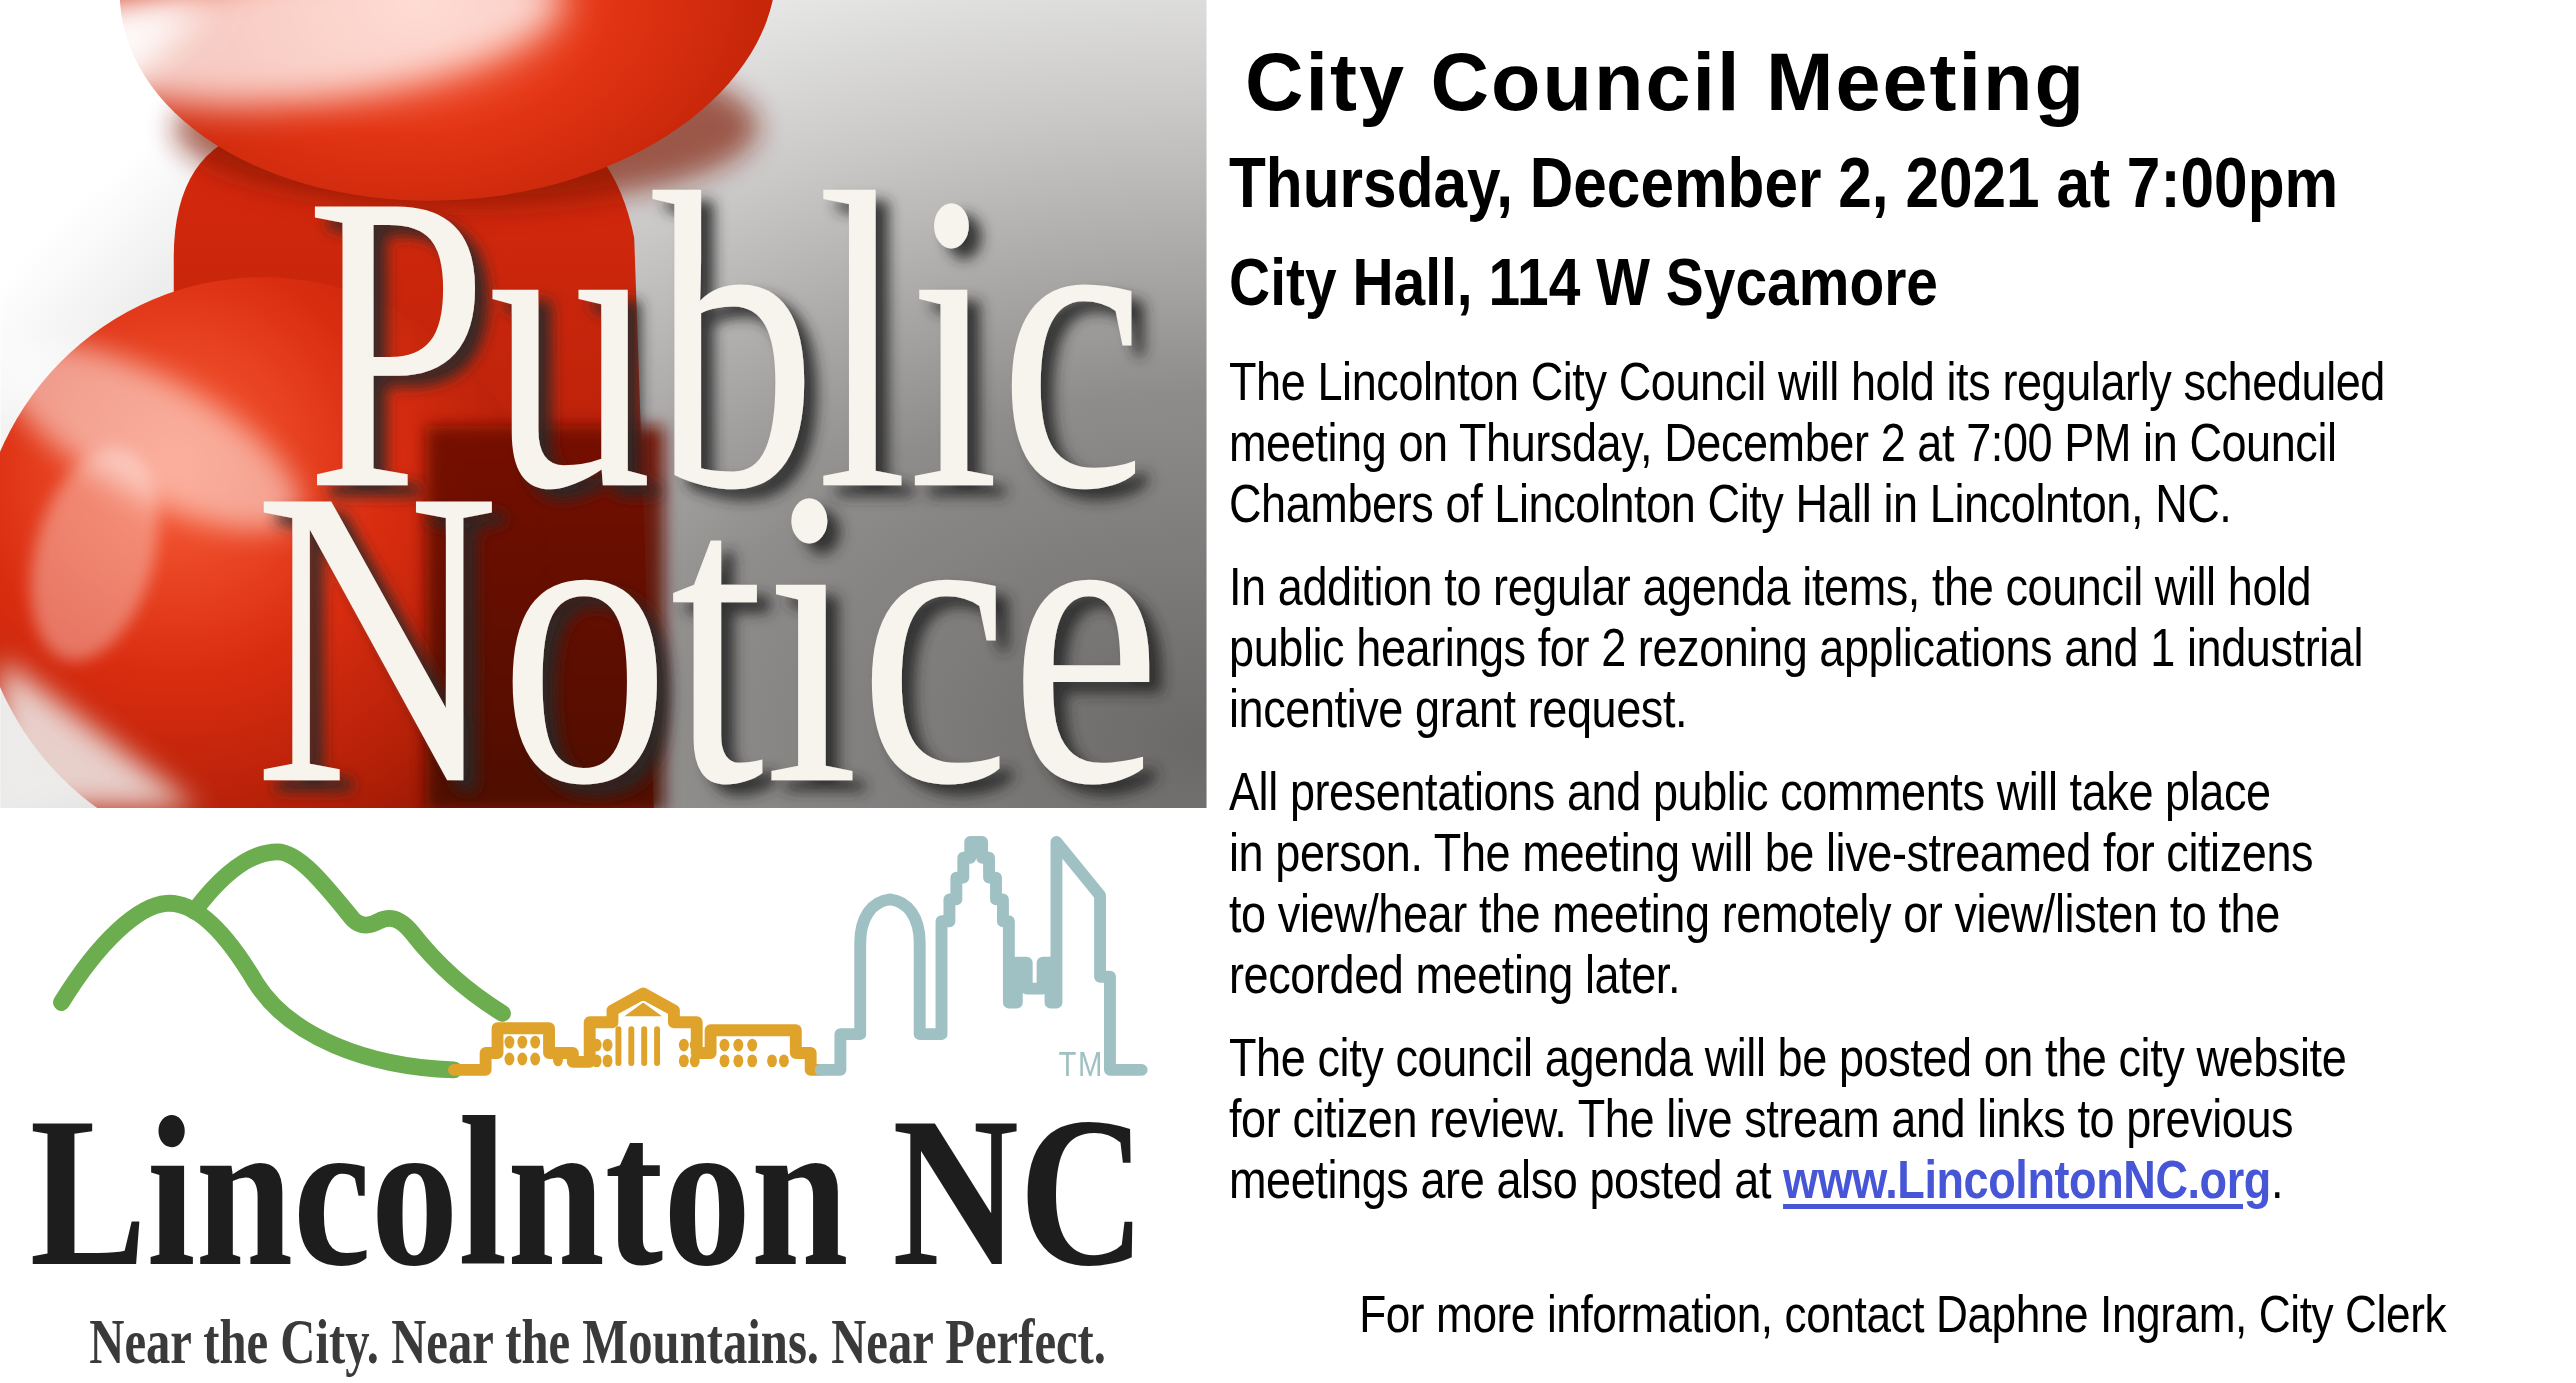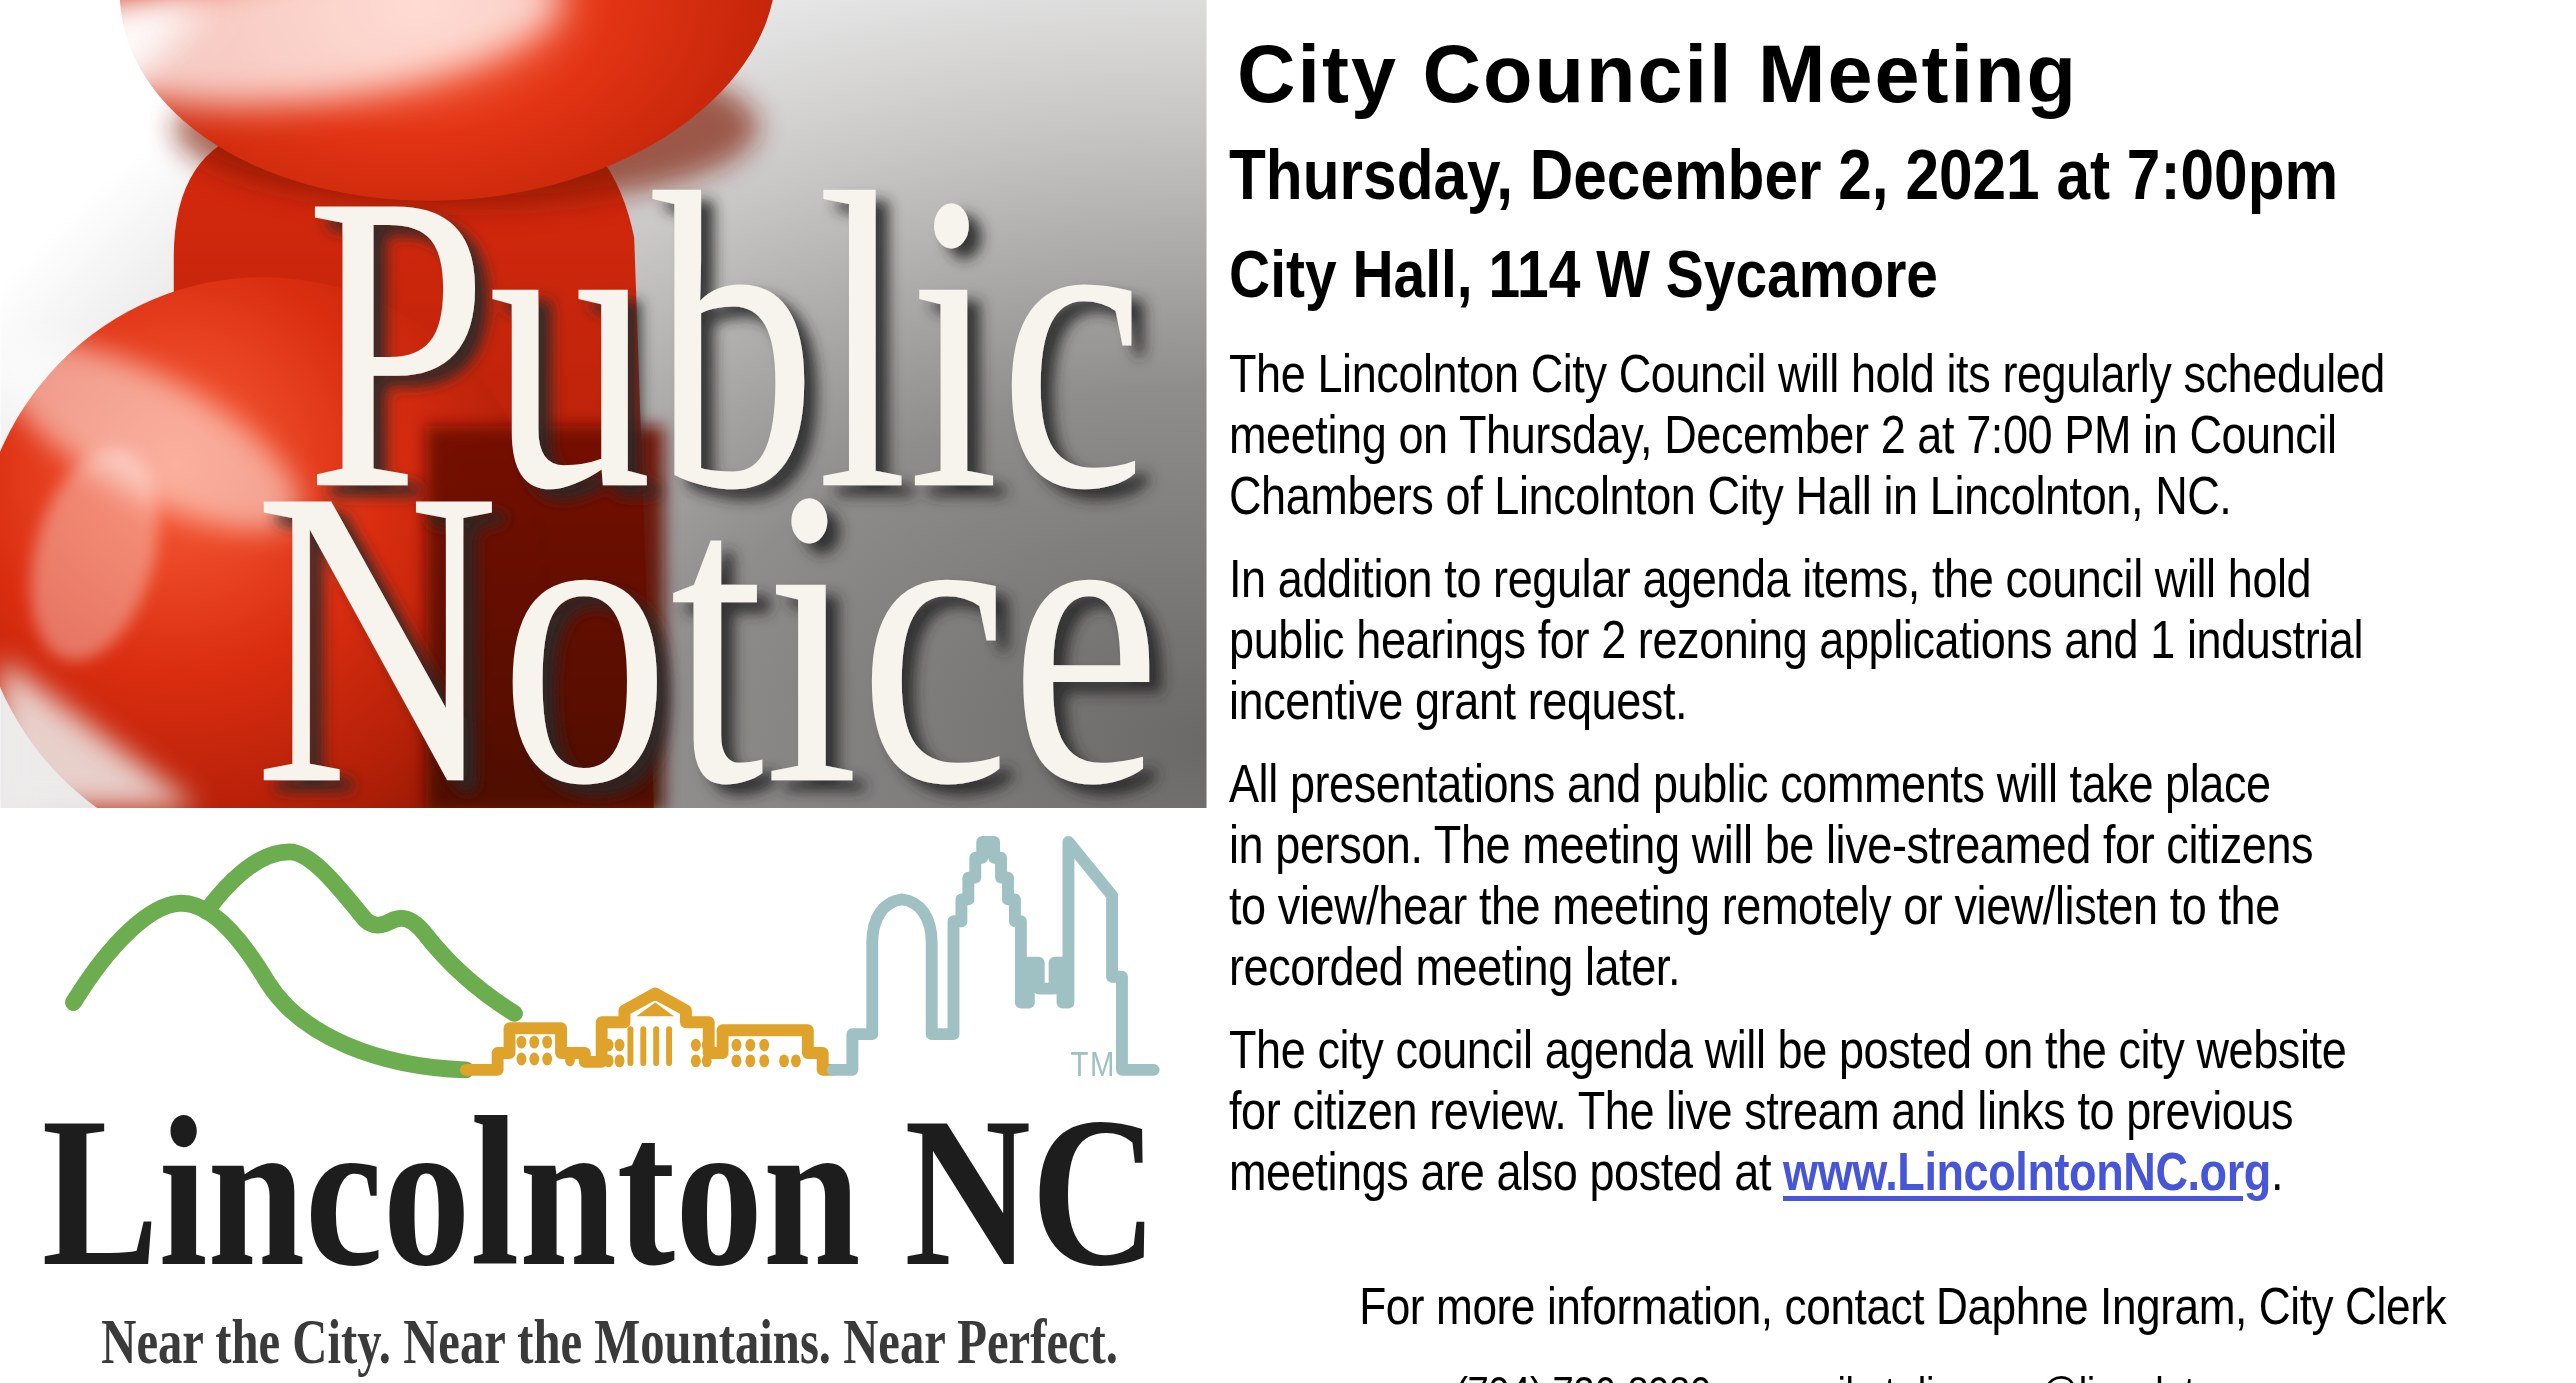--- a/index.html
+++ b/index.html
@@ -5,29 +5,29 @@
   html,body{margin:0;padding:0;}
   body{width:2576px;height:1383px;background:#ffffff;font-family:"Liberation Sans",sans-serif;color:#000;}
   .page{position:relative;width:2576px;height:1383px;background:#fff;overflow:hidden;}
 
   
   .notice-art{position:absolute;left:0;top:0;width:1207px;height:808px;}
   .notice-art svg{display:block;width:100%;height:100%;}
   .pin-word{font-family:"Liberation Serif",serif;font-size:430px;fill:#F7F4EE;}
 
   
-  .logo-art{position:absolute;left:12px;top:832px;width:1221px;height:551px;}
+  .logo-art{position:absolute;left:0;top:832px;width:1221px;height:551px;}
   .logo-art svg{display:block;width:100%;height:100%;}
   .wordmark{font-family:"Liberation Serif",serif;font-weight:bold;font-size:216px;fill:#1D1D1D;}
   .tagline{font-family:"Liberation Serif",serif;font-weight:bold;font-size:64px;fill:#3A3A3A;}
   .tm-mark{font-family:"Liberation Sans",sans-serif;font-size:36px;fill:#9FC1C3;letter-spacing:2px;}
 
   
   .col-right{position:absolute;left:1229px;top:26px;width:1347px;}
-  .title{font-size:81px;font-weight:bold;line-height:1;margin:8px;letter-spacing:2px;white-space:pre;}
+  .title{font-size:81px;font-weight:bold;line-height:1;margin:16px;letter-spacing:2px;white-space:pre;}
   .condensed{transform:scaleX(0.85);transform-origin:0 0;width:1585px;}
   .datetime{font-size:71px;font-weight:bold;line-height:1;margin:24px 0 0 0;white-space:pre;}
   .location{font-size:67px;font-weight:bold;line-height:1;margin:30px 0 0 0;white-space:pre;}
   .body-text{font-size:53px;line-height:61px;margin:22px 0 0 0;white-space:pre;letter-spacing:-0.5px;}
   .body-text.first{margin-top:36px;}
   .site-link{color:#4656D6;font-weight:bold;text-decoration:underline;text-decoration-thickness:5px;text-underline-offset:6px;cursor:pointer;}
   .contact-block{margin-top:42px;text-align:center;white-space:pre;}
   .contact-line1{font-size:52px;line-height:52px;letter-spacing:-0.5px;}
   .contact-line2{font-size:45px;line-height:50px;letter-spacing:-0.5px;}
 </style>

